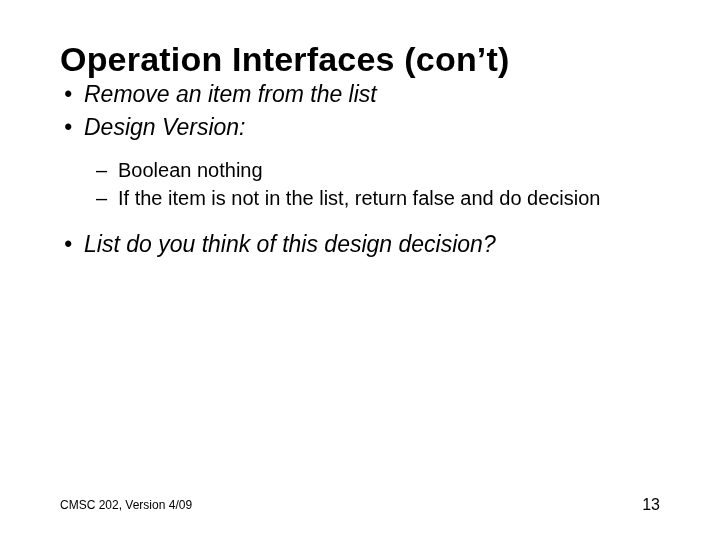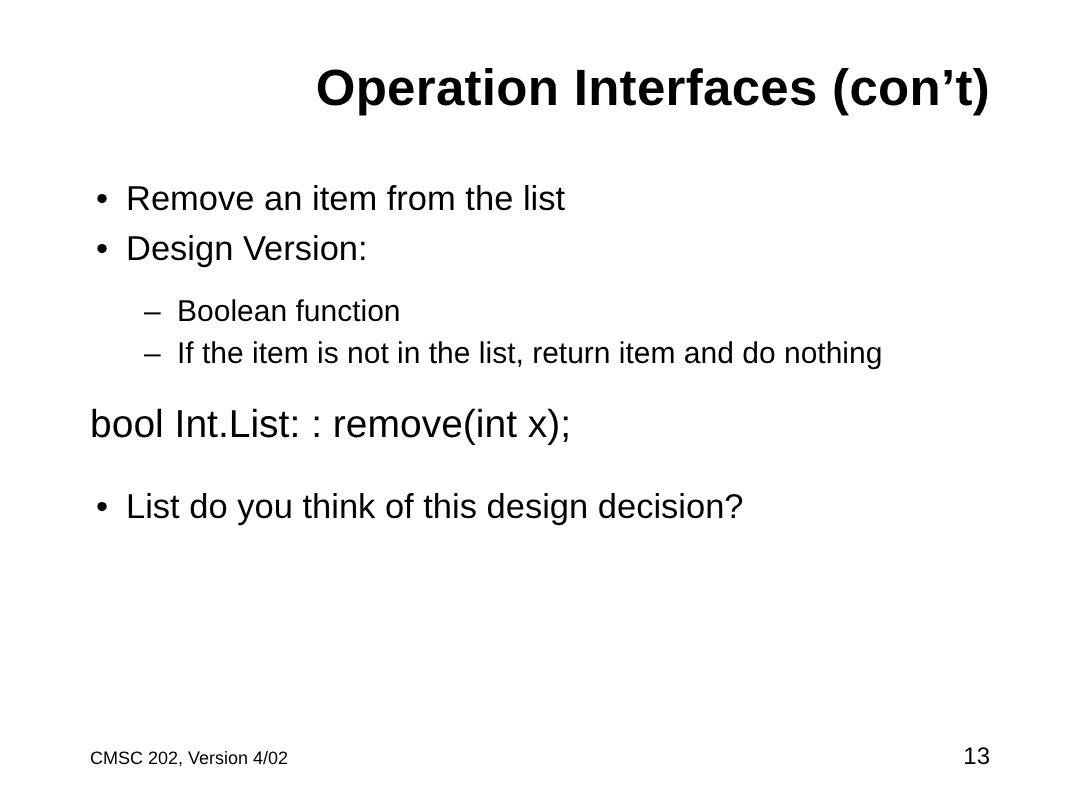--- a/index.html
+++ b/index.html
@@ -1,19 +1,19 @@
 <!DOCTYPE html>
 <html><head>
 <meta charset="utf-8">
 <style>
   * { margin: 0; padding: 0; box-sizing: border-box; }
   html, body { width: 720px; height: 540px; background: #fff; font-family: Arial, Helvetica, sans-serif; color: #000; }
   .slide { position: relative; width: 720px; height: 540px; padding: 40px 60px 30px 60px; }
-  .title { font-size: 34px; text-align: right; margin-bottom: 38px; letter-spacing: 0.2px; }
-  .bullets-l1 { list-style: none; margin-bottom: 14px; }
+  .title { font-size: 34px; text-align: left; letter-spacing: 0.2px; }
+  .bullets-l1 { list-style: none; margin-bottom: 14px; font-style: italic; }
   .bullets-l1 > li { font-size: 23px; line-height: 1.35; padding-left: 24px; position: relative; margin-bottom: 2px; }
   .bullets-l1 > li::before { content: "•"; position: absolute; left: 4px; top: 0; }
   .bullets-l2 { list-style: none; margin: 6px 0 18px 0; }
   .bullets-l2 > li { font-size: 20px; line-height: 1.3; padding-left: 58px; position: relative; margin-bottom: 2px; }
   .bullets-l2 > li::before { content: "–"; position: absolute; left: 36px; top: 0; }
   .codeline { font-size: 26px; margin: 14px 0 24px 0; }
   .footer-left { position: absolute; left: 60px; bottom: 28px; font-size: 12px; }
   .footer-right { position: absolute; right: 60px; bottom: 26px; font-size: 16px; }
 </style>
 </head>
@@ -22,26 +22,25 @@
 <div class="slide">
 
   <h1 class="title">Operation Interfaces (con’t)</h1>
 
   <ul class="bullets-l1">
     <li>Remove an item from the list</li>
     <li>Design Version:</li>
   </ul>
 
   <ul class="bullets-l2">
-    <li>Boolean function</li>
-    <li>If the item is not in the list, return item and do nothing</li>
+    <li>Boolean nothing</li>
+    <li>If the item is not in the list, return false and do decision</li>
   </ul>
 
-  <div class="codeline">bool Int.List: : remove(int x);</div>
 
   <ul class="bullets-l1">
     <li>List do you think of this design decision?</li>
   </ul>
 
-  <div class="footer-left">CMSC 202, Version 4/02</div>
+  <div class="footer-left">CMSC 202, Version 4/09</div>
   <div class="footer-right">13</div>
 
 </div>
 
 </body></html>

